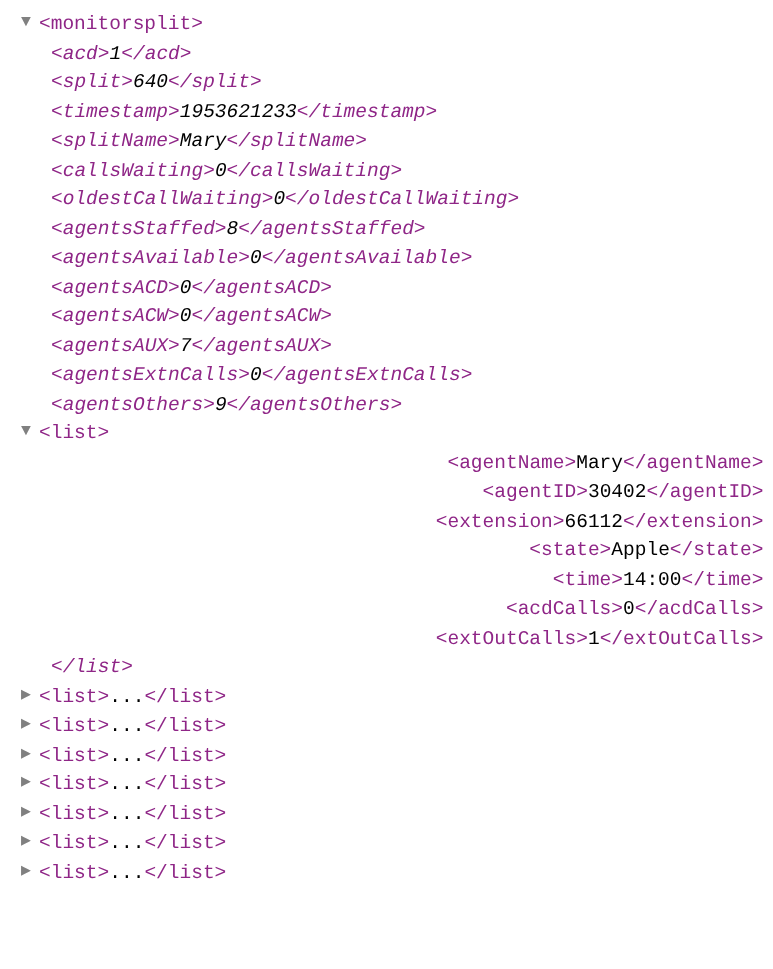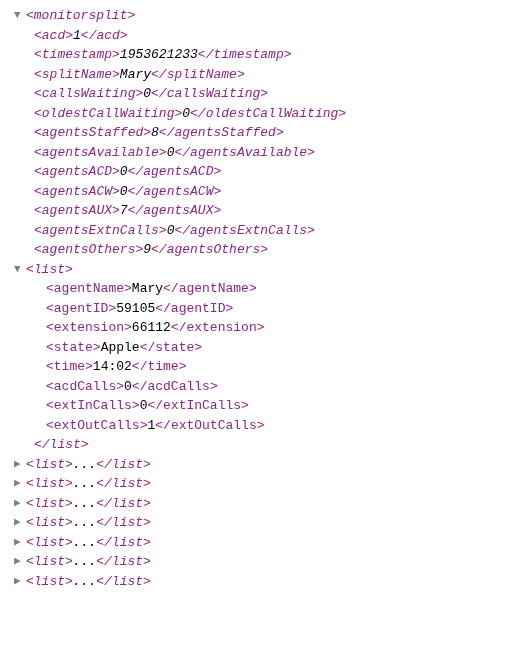--- a/index.html
+++ b/index.html
@@ -6,62 +6,62 @@
     font-family: Consolas, Monaco, 'Courier New', monospace;
     font-size: 13px;
     line-height: 1.5;
     margin: 0;
     padding: 6px;
     background: #fff;
     color: #000;
     white-space: nowrap;
   }
   .node { display: block; }
-  .i1 { padding-left: 8px; font-style: italic; }
+  .i1 { padding-left: 8px; }
   .i2 { padding-left: 28px; font-style: italic; }
-  .i3 { padding-left: 40px; }
+  .i3 { padding-left: 40px; text-align: right; }
   .twisty {
     display: inline-block;
     width: 12px;
     color: #808080;
     cursor: pointer;
     text-align: left;
     font-size: 11px;
     vertical-align: middle;
   }
   .tag-open, .tag-close { color: #8f2687; }
   .angle { color: #8f2687; }
   .text-val { color: #000; }
   .ellipsis { color: #000; }
 </style>
 </head>
 <body>
 
 <div id="tree">
     <div class="node i1"><span class="twisty">▼</span><span class="angle">&lt;</span><span class="tag-open">monitorsplit</span><span class="angle">&gt;</span></div>
     <div class="node i2"><span class="angle">&lt;</span><span class="tag-open">acd</span><span class="angle">&gt;</span><span class="text-val">1</span><span class="angle">&lt;/</span><span class="tag-close">acd</span><span class="angle">&gt;</span></div>
+    <div class="node i2"><span class="angle">&lt;</span><span class="tag-open">split</span><span class="angle">&gt;</span><span class="text-val">640</span><span class="angle">&lt;/</span><span class="tag-close">split</span><span class="angle">&gt;</span></div>
     <div class="node i2"><span class="angle">&lt;</span><span class="tag-open">timestamp</span><span class="angle">&gt;</span><span class="text-val">1953621233</span><span class="angle">&lt;/</span><span class="tag-close">timestamp</span><span class="angle">&gt;</span></div>
     <div class="node i2"><span class="angle">&lt;</span><span class="tag-open">splitName</span><span class="angle">&gt;</span><span class="text-val">Mary</span><span class="angle">&lt;/</span><span class="tag-close">splitName</span><span class="angle">&gt;</span></div>
     <div class="node i2"><span class="angle">&lt;</span><span class="tag-open">callsWaiting</span><span class="angle">&gt;</span><span class="text-val">0</span><span class="angle">&lt;/</span><span class="tag-close">callsWaiting</span><span class="angle">&gt;</span></div>
     <div class="node i2"><span class="angle">&lt;</span><span class="tag-open">oldestCallWaiting</span><span class="angle">&gt;</span><span class="text-val">0</span><span class="angle">&lt;/</span><span class="tag-close">oldestCallWaiting</span><span class="angle">&gt;</span></div>
     <div class="node i2"><span class="angle">&lt;</span><span class="tag-open">agentsStaffed</span><span class="angle">&gt;</span><span class="text-val">8</span><span class="angle">&lt;/</span><span class="tag-close">agentsStaffed</span><span class="angle">&gt;</span></div>
     <div class="node i2"><span class="angle">&lt;</span><span class="tag-open">agentsAvailable</span><span class="angle">&gt;</span><span class="text-val">0</span><span class="angle">&lt;/</span><span class="tag-close">agentsAvailable</span><span class="angle">&gt;</span></div>
     <div class="node i2"><span class="angle">&lt;</span><span class="tag-open">agentsACD</span><span class="angle">&gt;</span><span class="text-val">0</span><span class="angle">&lt;/</span><span class="tag-close">agentsACD</span><span class="angle">&gt;</span></div>
     <div class="node i2"><span class="angle">&lt;</span><span class="tag-open">agentsACW</span><span class="angle">&gt;</span><span class="text-val">0</span><span class="angle">&lt;/</span><span class="tag-close">agentsACW</span><span class="angle">&gt;</span></div>
     <div class="node i2"><span class="angle">&lt;</span><span class="tag-open">agentsAUX</span><span class="angle">&gt;</span><span class="text-val">7</span><span class="angle">&lt;/</span><span class="tag-close">agentsAUX</span><span class="angle">&gt;</span></div>
     <div class="node i2"><span class="angle">&lt;</span><span class="tag-open">agentsExtnCalls</span><span class="angle">&gt;</span><span class="text-val">0</span><span class="angle">&lt;/</span><span class="tag-close">agentsExtnCalls</span><span class="angle">&gt;</span></div>
     <div class="node i2"><span class="angle">&lt;</span><span class="tag-open">agentsOthers</span><span class="angle">&gt;</span><span class="text-val">9</span><span class="angle">&lt;/</span><span class="tag-close">agentsOthers</span><span class="angle">&gt;</span></div>
     <div class="node i1"><span class="twisty">▼</span><span class="angle">&lt;</span><span class="tag-open">list</span><span class="angle">&gt;</span></div>
     <div class="node i3"><span class="angle">&lt;</span><span class="tag-open">agentName</span><span class="angle">&gt;</span><span class="text-val">Mary</span><span class="angle">&lt;/</span><span class="tag-close">agentName</span><span class="angle">&gt;</span></div>
-    <div class="node i3"><span class="angle">&lt;</span><span class="tag-open">agentID</span><span class="angle">&gt;</span><span class="text-val">59105</span><span class="angle">&lt;/</span><span class="tag-close">agentID</span><span class="angle">&gt;</span></div>
+    <div class="node i3"><span class="angle">&lt;</span><span class="tag-open">agentID</span><span class="angle">&gt;</span><span class="text-val">30402</span><span class="angle">&lt;/</span><span class="tag-close">agentID</span><span class="angle">&gt;</span></div>
     <div class="node i3"><span class="angle">&lt;</span><span class="tag-open">extension</span><span class="angle">&gt;</span><span class="text-val">66112</span><span class="angle">&lt;/</span><span class="tag-close">extension</span><span class="angle">&gt;</span></div>
     <div class="node i3"><span class="angle">&lt;</span><span class="tag-open">state</span><span class="angle">&gt;</span><span class="text-val">Apple</span><span class="angle">&lt;/</span><span class="tag-close">state</span><span class="angle">&gt;</span></div>
-    <div class="node i3"><span class="angle">&lt;</span><span class="tag-open">time</span><span class="angle">&gt;</span><span class="text-val">14:02</span><span class="angle">&lt;/</span><span class="tag-close">time</span><span class="angle">&gt;</span></div>
+    <div class="node i3"><span class="angle">&lt;</span><span class="tag-open">time</span><span class="angle">&gt;</span><span class="text-val">14:00</span><span class="angle">&lt;/</span><span class="tag-close">time</span><span class="angle">&gt;</span></div>
     <div class="node i3"><span class="angle">&lt;</span><span class="tag-open">acdCalls</span><span class="angle">&gt;</span><span class="text-val">0</span><span class="angle">&lt;/</span><span class="tag-close">acdCalls</span><span class="angle">&gt;</span></div>
-    <div class="node i3"><span class="angle">&lt;</span><span class="tag-open">extInCalls</span><span class="angle">&gt;</span><span class="text-val">0</span><span class="angle">&lt;/</span><span class="tag-close">extInCalls</span><span class="angle">&gt;</span></div>
     <div class="node i3"><span class="angle">&lt;</span><span class="tag-open">extOutCalls</span><span class="angle">&gt;</span><span class="text-val">1</span><span class="angle">&lt;/</span><span class="tag-close">extOutCalls</span><span class="angle">&gt;</span></div>
     <div class="node i2"><span class="angle">&lt;/</span><span class="tag-close">list</span><span class="angle">&gt;</span></div>
     <div class="node i1"><span class="twisty">▶</span><span class="angle">&lt;</span><span class="tag-open">list</span><span class="angle">&gt;</span><span class="ellipsis">...</span><span class="angle">&lt;/</span><span class="tag-close">list</span><span class="angle">&gt;</span></div>
     <div class="node i1"><span class="twisty">▶</span><span class="angle">&lt;</span><span class="tag-open">list</span><span class="angle">&gt;</span><span class="ellipsis">...</span><span class="angle">&lt;/</span><span class="tag-close">list</span><span class="angle">&gt;</span></div>
     <div class="node i1"><span class="twisty">▶</span><span class="angle">&lt;</span><span class="tag-open">list</span><span class="angle">&gt;</span><span class="ellipsis">...</span><span class="angle">&lt;/</span><span class="tag-close">list</span><span class="angle">&gt;</span></div>
     <div class="node i1"><span class="twisty">▶</span><span class="angle">&lt;</span><span class="tag-open">list</span><span class="angle">&gt;</span><span class="ellipsis">...</span><span class="angle">&lt;/</span><span class="tag-close">list</span><span class="angle">&gt;</span></div>
     <div class="node i1"><span class="twisty">▶</span><span class="angle">&lt;</span><span class="tag-open">list</span><span class="angle">&gt;</span><span class="ellipsis">...</span><span class="angle">&lt;/</span><span class="tag-close">list</span><span class="angle">&gt;</span></div>
     <div class="node i1"><span class="twisty">▶</span><span class="angle">&lt;</span><span class="tag-open">list</span><span class="angle">&gt;</span><span class="ellipsis">...</span><span class="angle">&lt;/</span><span class="tag-close">list</span><span class="angle">&gt;</span></div>
     <div class="node i1"><span class="twisty">▶</span><span class="angle">&lt;</span><span class="tag-open">list</span><span class="angle">&gt;</span><span class="ellipsis">...</span><span class="angle">&lt;/</span><span class="tag-close">list</span><span class="angle">&gt;</span></div>
   </div>

